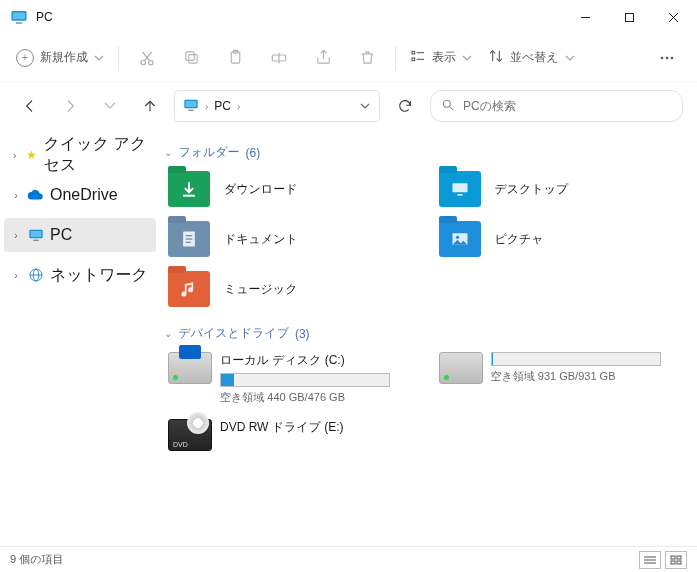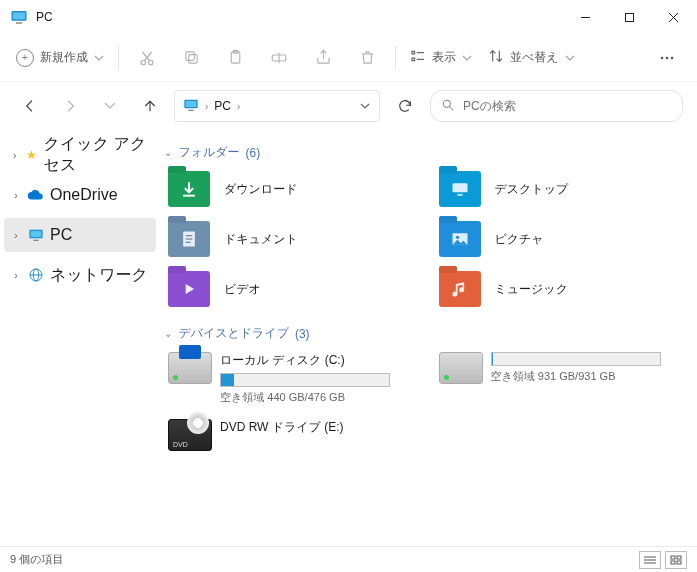--- a/index.html
+++ b/index.html
@@ -341,30 +341,20 @@
               <svg width="20" height="20" viewBox="0 0 24 24" fill="#fff">
                 <rect x="3" y="5" width="18" height="14" rx="1" opacity=".85"></rect>
                 <circle cx="9" cy="10" r="2" fill="#1f8edb"></circle>
                 <path d="M4 18l5-5 4 4 3-3 4 4v1H4z" fill="#1f8edb"></path>
               </svg>
             </span>
           </div>
           <span>ピクチャ</span>
         </div>
         <div class="item">
-          <div class="folder-icon" style="background:#8b4fd1">
-            <span class="glyph">
-              <svg width="20" height="20" viewBox="0 0 24 24" fill="#fff">
-                <polygon points="8,6 18,12 8,18" opacity=".9"></polygon>
-              </svg>
-            </span>
-          </div>
-          <span>ビデオ</span>
-        </div>
-        <div class="item">
           <div class="folder-icon" style="background:#e2613a">
             <span class="glyph">
               <svg width="20" height="20" viewBox="0 0 24 24" fill="#fff">
                 <path d="M9 18a3 3 0 11-2-2.8V6l10-2v9a3 3 0 11-2-2.8V7l-6 1.2V18z" opacity=".9"></path>
               </svg>
             </span>
           </div>
           <span>ミュージック</span>
         </div>
       </div>

